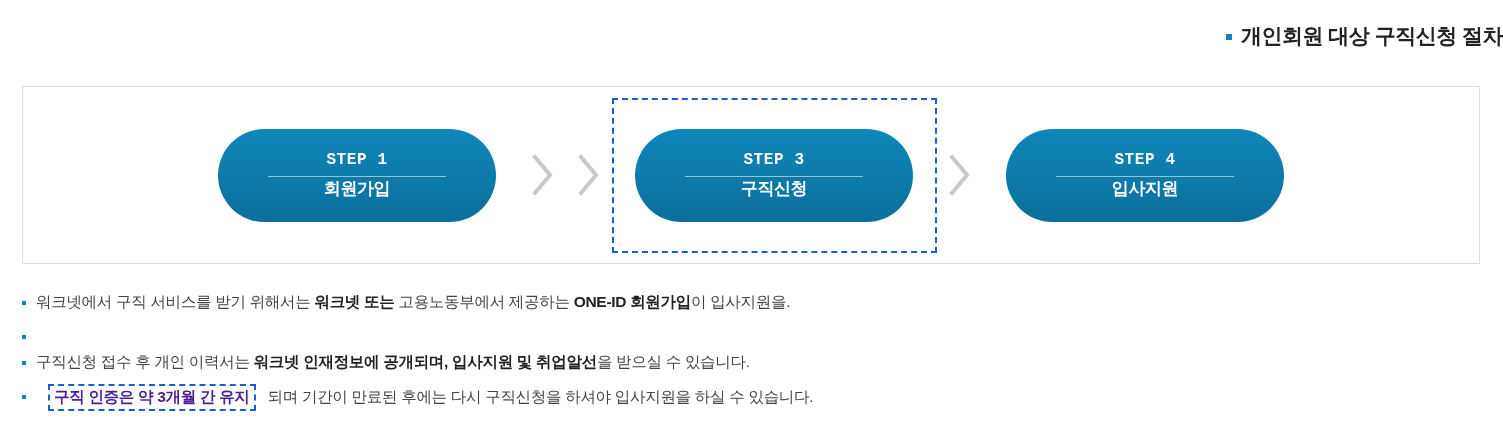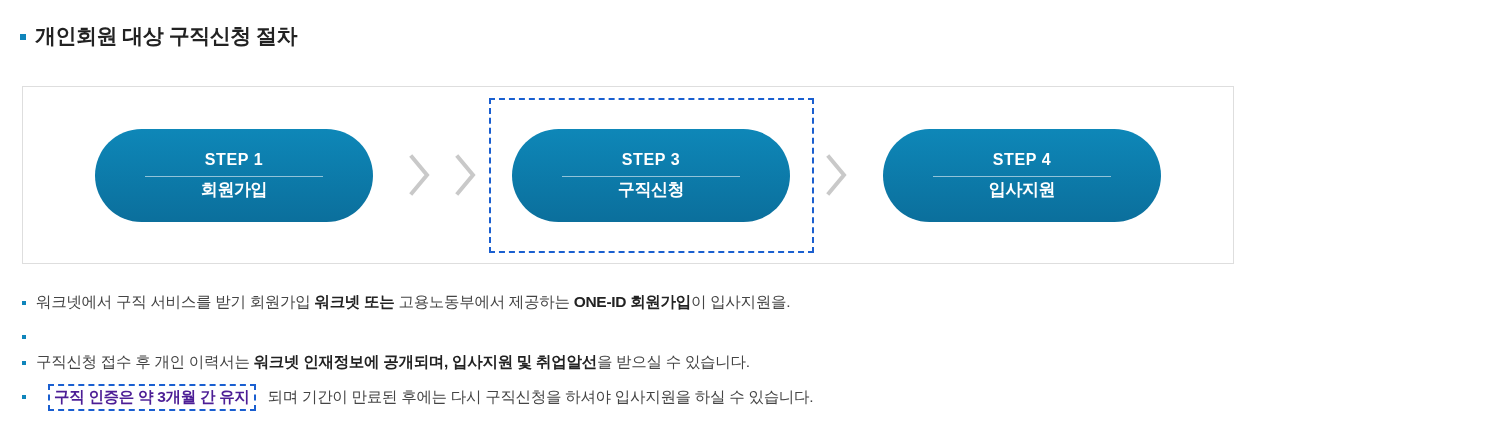--- a/index.html
+++ b/index.html
@@ -18,41 +18,43 @@
 
   
   .page-title {
     display: flex;
     align-items: center;
     margin: 22px 0 0 20px;
     font-size: 21px;
     font-weight: bold;
     color: #222222;
     letter-spacing: -0.5px;
+    justify-content: flex-end;
   }
   .title-bullet {
     width: 6px;
     height: 6px;
     background: #0f85bb;
     margin-right: 9px;
     flex: 0 0 auto;
     position: relative;
     top: 1px;
   }
 
   
   .step-box {
     position: absolute;
     left: 22px;
     top: 86px;
-    width: 1212px;
+    width: 1458px;
     height: 178px;
     border: 1px solid #dedede;
     box-sizing: border-box;
     background: #ffffff;
+    font-family: Liberation Mono, monospace;
   }
   .step-flow {
     position: absolute;
     left: 0;
     top: 0;
     width: 100%;
     height: 100%;
     display: flex;
     align-items: center;
     justify-content: center;
@@ -201,21 +203,21 @@
         <span class="step-label">입사지원</span>
       </div>
     </div>
 
   </div>
 </div>
 
 <div class="notes">
   <div class="note">
     <span class="note-bullet"></span>
-    <span class="note-text"><span>워크넷에서 구직 서비스를 받기 회원가입 </span><b>워크넷 또는</b><span> 고용노동부에서 제공하는 </span><b>ONE-ID 회원가입</b><span>이 입사지원을.</span></span>
+    <span class="note-text"><span>워크넷에서 구직 서비스를 받기 위해서는 </span><b>워크넷 또는</b><span> 고용노동부에서 제공하는 </span><b>ONE-ID 회원가입</b><span>이 입사지원을.</span></span>
   </div>
   <div class="note">
     <span class="note-bullet"></span>
   </div>
   <div class="note">
     <span class="note-bullet"></span>
     <span class="note-text"><span>구직신청 접수 후 개인 이력서는 </span><b>워크넷 인재정보에 공개되며, 입사지원 및 취업알선</b><span>을 받으실 수 있습니다.</span></span>
   </div>
   <div class="note">
     <span class="note-bullet"></span>

